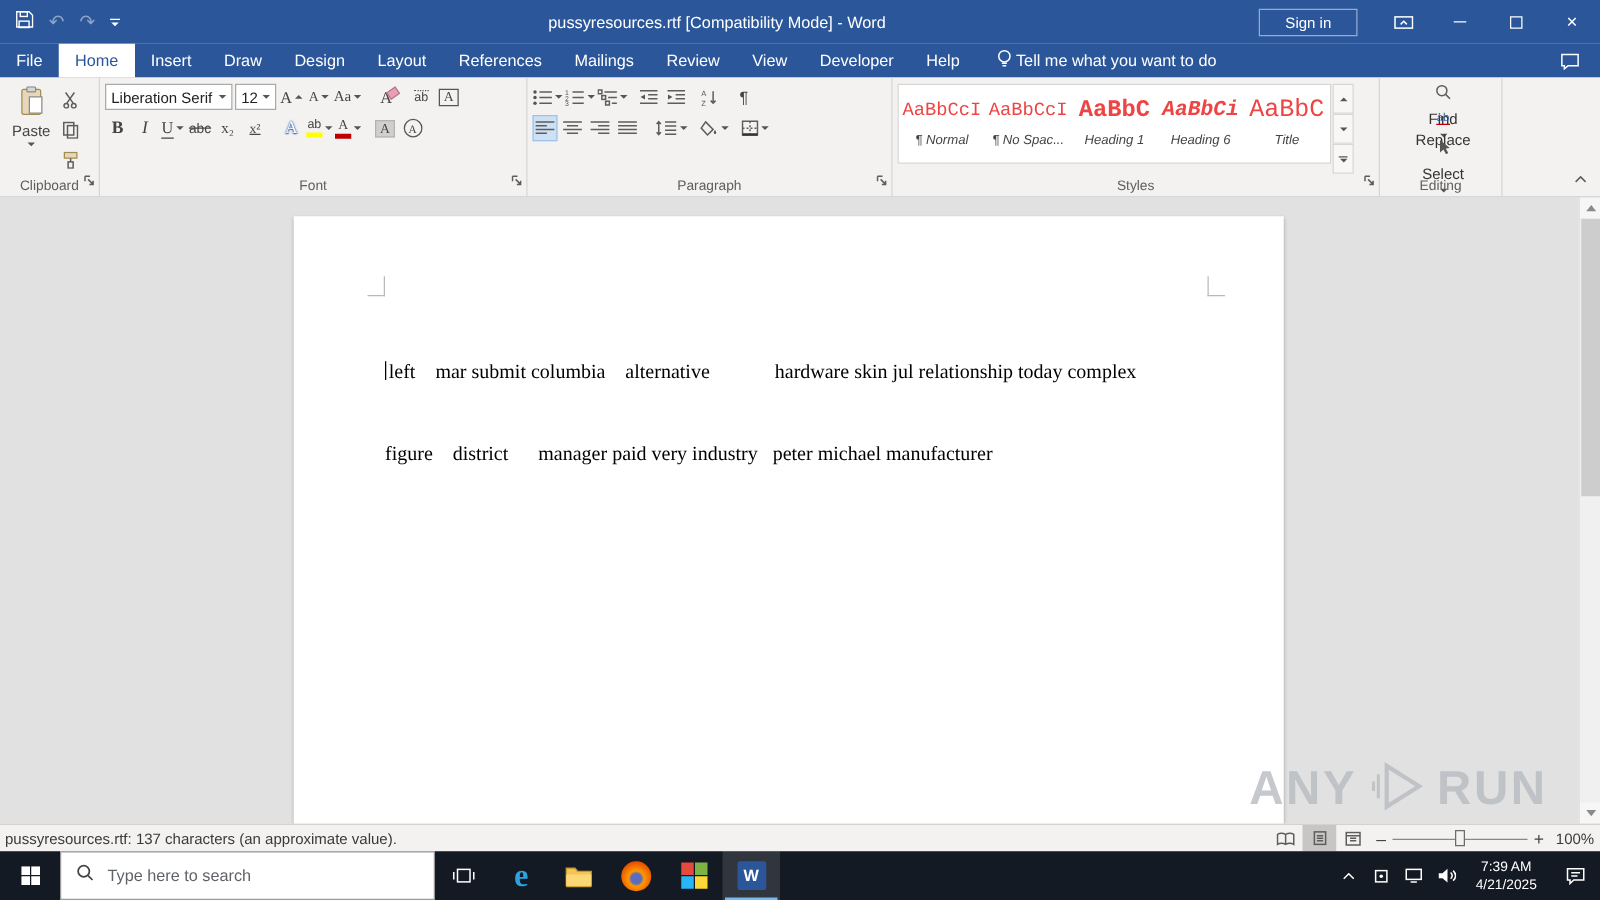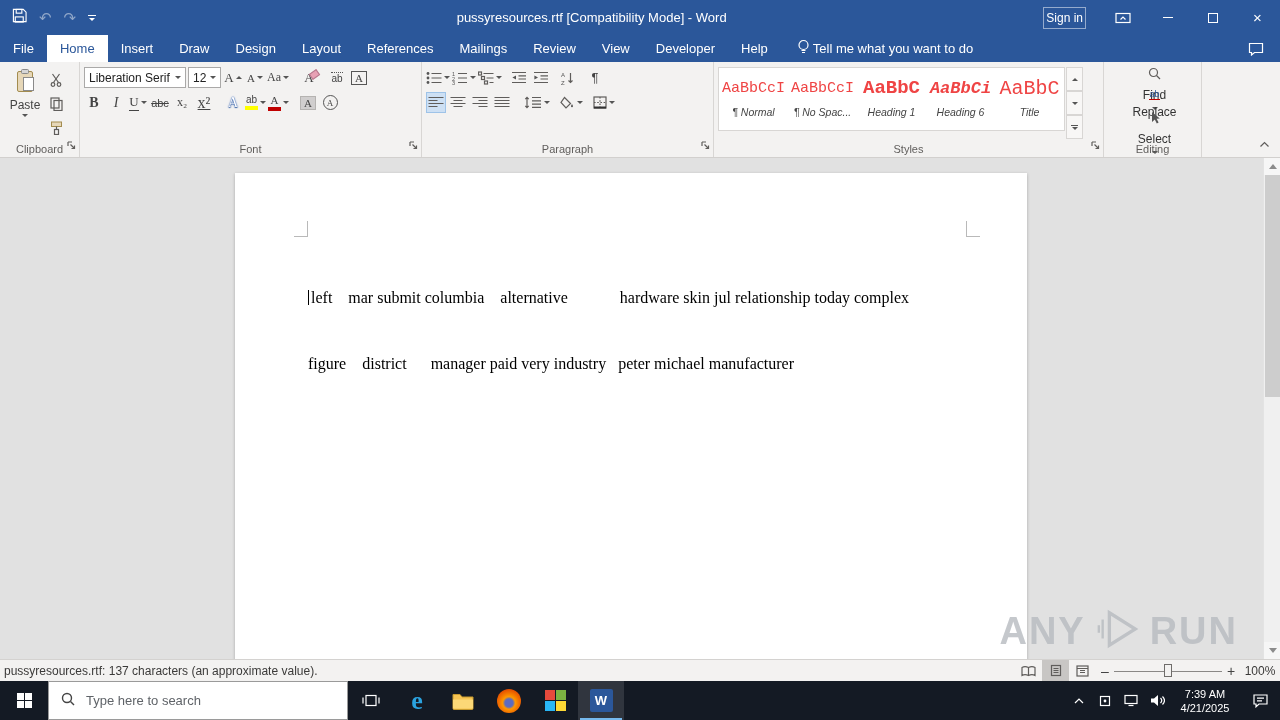--- a/index.html
+++ b/index.html
@@ -9,21 +9,21 @@
 
   
   .titlebar { position:absolute; top:0; left:0; right:0; height:35px; background:#2b579a; color:#fff; display:flex; align-items:center; }
   .qat { display:flex; align-items:center; gap:12px; padding-left:12px; width:140px; }
   .qat .glyph { font-size:15px; line-height:1; }
   .qat .disabled { color:#8fa6c8; }
   .qat-dd { display:flex; flex-direction:column; align-items:center; gap:2px; }
   .qat-dd .bar { width:8px; border-top:1px solid #fff; }
   .tb-title { flex:1; text-align:center; font-size:13px; white-space:nowrap; }
   .tb-right { display:flex; align-items:center; height:100%; }
-  .signin { font-size:12px; border:1px solid rgba(255,255,255,.5); padding:3px 2px; margin-right:14px; }
+  .signin { font-size:12px; border:1px solid rgba(255,255,255,.5); padding:3px 20px; margin-right:14px; }
   .win-btn { width:45px; height:100%; display:flex; align-items:center; justify-content:center; font-size:15px; }
   .min-glyph { width:10px; border-top:1px solid #fff; display:inline-block; }
   .max-glyph { width:10px; height:10px; border:1px solid #fff; display:inline-block; }
 
   
   .tabrow { position:absolute; top:35px; left:0; right:0; height:27px; background:#2b579a; color:#fff; display:flex; font-size:13px; align-items:stretch; }
   .tab { padding:0 13px; display:flex; align-items:center; }
   .tab.active { background:#ffffff; color:#2b579a; }
   .tellme { display:flex; align-items:center; gap:3px; margin-left:16px; }
   .tabrow-right { margin-left:auto; display:flex; align-items:center; padding-right:16px; }
@@ -282,21 +282,21 @@
       </div>
       <div class="frow">
         <span class="rbtn f-serif" style="font-weight:bold; font-size:14px;">B</span>
         <span class="rbtn f-serif" style="font-style:italic; font-size:14px;">I</span>
         <span class="rbtn">
             <span class="f-serif ubar" style="font-size:13px;">U</span>
             <span class="dd"></span>
           </span>
         <span class="rbtn" style="font-size:11px; text-decoration:line-through;">abc</span>
         <span class="rbtn f-serif" style="font-size:12px;">x₂</span>
-        <span class="rbtn f-serif" style="font-size:16px;text-decoration:underline;">x²</span>
+        <span class="rbtn f-serif" style="font-size:11px;text-decoration:underline;">x²</span>
         <span class="rbtn f-serif" style="margin-left:7px; font-size:14px; color:#fff; text-shadow:0 0 2px #4472c4, 0 0 1px #2b579a, 0 1px 1px #2b579a;">A</span>
         <span class="rbtn">
             <span class="colorbar">
               <span style="font-size:10px;">ab</span>
               <span class="cb" style="background:#ffff00;"></span>
             </span>
             <span class="dd"></span>
           </span>
         <span class="rbtn">
             <span class="colorbar">

